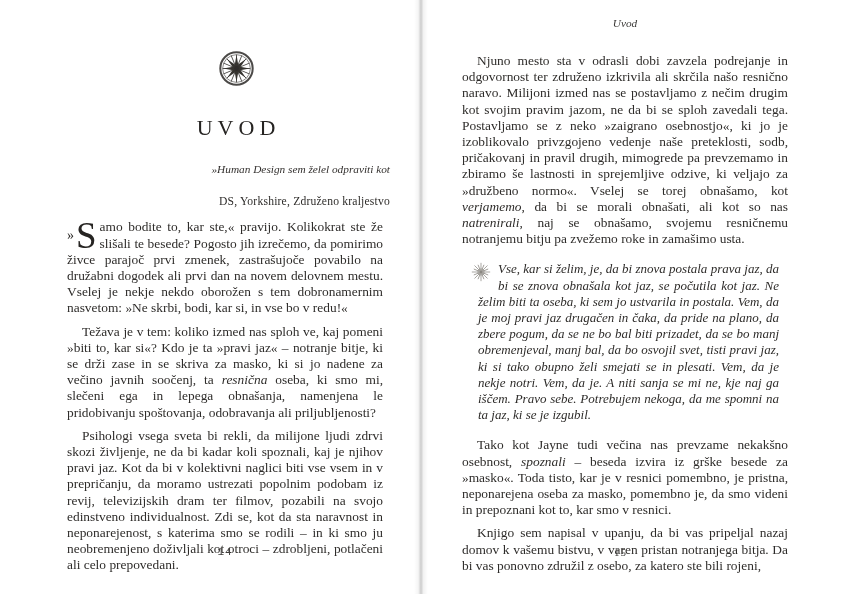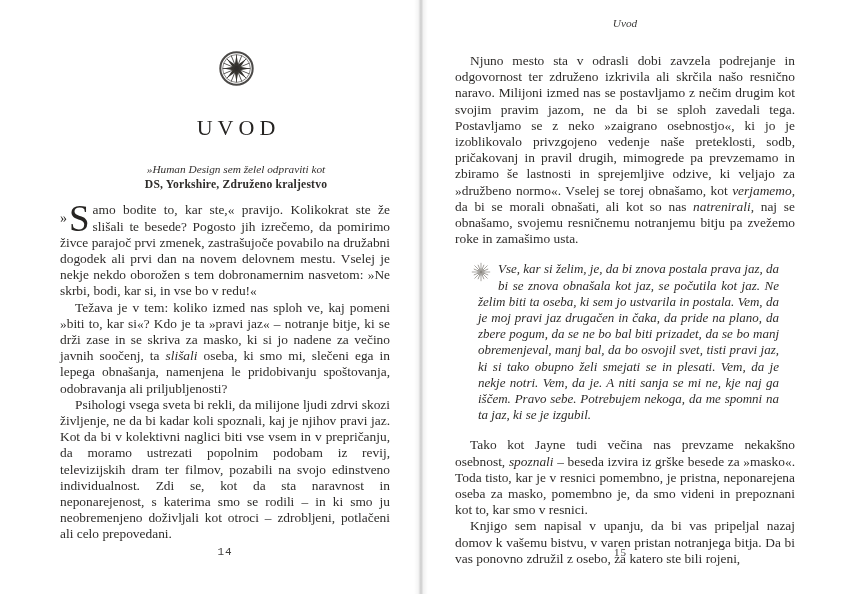--- a/index.html
+++ b/index.html
@@ -20,26 +20,26 @@
       rgba(0,0,0,0.20) 50%, rgba(0,0,0,0.05) 68%, rgba(0,0,0,0) 100%);
     pointer-events:none;
   }
   
   .chapter-head{text-align:center;margin:50px 0 0 22px;}
   .ornament svg{width:37px;height:37px;}
   .title{
     font-size:22px;font-weight:400;letter-spacing:5px;
     margin:24px 0 0 5px;line-height:1.15;color:#262422;
   }
-  .epigraph{margin-top:20px;font-style:italic;font-size:11.3px;line-height:18px;color:#33302e;}
-  .attribution{margin-top:0;font-weight:700;font-size:11.6px;letter-spacing:.2px;}
+  .epigraph{margin-top:20px;font-style:italic;font-size:11.3px;line-height:18px;color:#33302e;text-align:right;}
+  .attribution{margin-top:17px;font-weight:400;font-size:11.6px;letter-spacing:.2px;text-align:right;}
   
   .body{text-align:justify;}
   .body-left{margin-top:11px;}
-  .para{margin:0;font-size:13.4px;line-height:16.2px;text-align:justify;}
+  .para{margin:7px;font-size:13.4px;line-height:16.2px;text-align:justify;}
   .para.indent{text-indent:15px;}
   .dcwrap{float:left;display:inline-flex;align-items:center;height:31px;margin:1px 3px 0 0;}
   .qm{font-size:14px;margin-right:2px;}
   .dc{font-size:37px;line-height:30px;color:#262422;}
   
   .running-head{margin-top:17px;text-align:center;font-style:italic;font-size:11.3px;color:#3a3836;}
   .body-right-top{margin-top:24px;}
   .quote-block{
     margin:14px 16px 14px 23px;
     font-style:italic;font-size:13px;line-height:16.2px;text-align:justify;
@@ -92,21 +92,21 @@
       <div class="epigraph">
           <div>»Human Design sem želel odpraviti kot</div>
         </div>
       <div class="attribution">DS, Yorkshire, Združeno kraljestvo</div>
     </div>
     <div class="body body-left">
         <p class="para"><span class="dcwrap">
             <span class="qm">»</span>
             <span class="dc">S</span>
           </span>amo bodite to, kar ste,« pravijo. Kolikokrat ste že slišali te besede? Pogosto jih izrečemo, da pomirimo živce parajoč prvi zmenek, zastrašujoče povabilo na družabni dogodek ali prvi dan na novem delovnem mestu. Vselej je nekje nekdo oborožen s tem dobronamernim nasvetom: »Ne skrbi, bodi, kar si, in vse bo v redu!«</p>
-        <p class="para indent">Težava je v tem: koliko izmed nas sploh ve, kaj pomeni »biti to, kar si«? Kdo je ta »pravi jaz« – notranje bitje, ki se drži zase in se skriva za masko, ki si jo nadene za večino javnih soočenj, ta <em>slišali</em> oseba, ki smo mi, slečeni ega in lepega obnašanja, namenjena le pridobivanju spoštovanja, odobravanja ali priljubljenosti?</p>
+        <p class="para indent">Težava je v tem: koliko izmed nas sploh ve, kaj pomeni »biti to, kar si«? Kdo je ta »pravi jaz« – notranje bitje, ki se drži zase in se skriva za masko, ki si jo nadene za večino javnih soočenj, ta <em>resnična</em> oseba, ki smo mi, slečeni ega in lepega obnašanja, namenjena le pridobivanju spoštovanja, odobravanja ali priljubljenosti?</p>
         <p class="para indent">Psihologi vsega sveta bi rekli, da milijone ljudi zdrvi skozi življenje, ne da bi kadar koli spoznali, kaj je njihov pravi jaz. Kot da bi v kolektivni naglici biti vse vsem in v prepričanju, da moramo ustrezati popolnim podobam iz revij, televizijskih dram ter filmov, pozabili na svojo edinstveno individualnost. Zdi se, kot da sta naravnost in neponarejenost, s katerima smo se rodili – in ki smo ju neobremenjeno doživljali kot otroci – zdrobljeni, potlačeni ali celo prepovedani.</p>
       </div>
     <div class="pagenum pagenum-left">14</div>
   </div>
 
   <div class="page page-right">
     <div class="running-head">Uvod</div>
     <div class="body body-right-top">
         <p class="para indent">Njuno mesto sta v odrasli dobi zavzela podrejanje in odgovornost ter združeno izkrivila ali skrčila našo resnično naravo. Milijoni izmed nas se postavljamo z nečim drugim kot svojim pravim jazom, ne da bi se sploh zavedali tega. Postavljamo se z neko »zaigrano osebnostjo«, ki jo je izoblikovalo privzgojeno vedenje naše preteklosti, sodb, pričakovanj in pravil drugih, mimogrede pa prevzemamo in zbiramo še lastnosti in sprejemljive odzive, ki veljajo za »družbeno normo«. Vselej se torej obnašamo, kot <em>verjamemo</em>, da bi se morali obnašati, ali kot so nas <em>natrenirali</em>, naj se obnašamo, svojemu resničnemu notranjemu bitju pa zvežemo roke in zamašimo usta.</p>
       </div>

